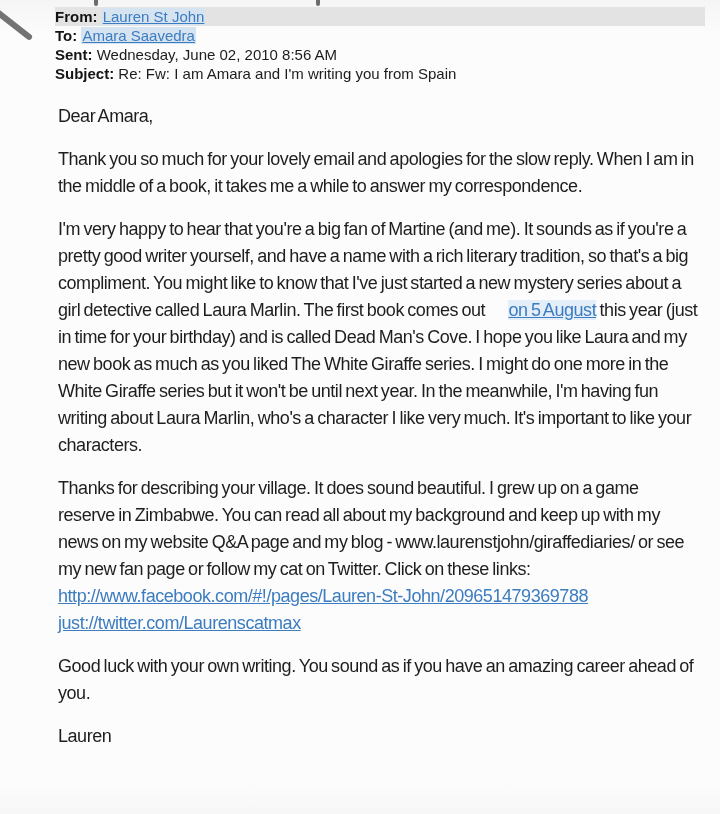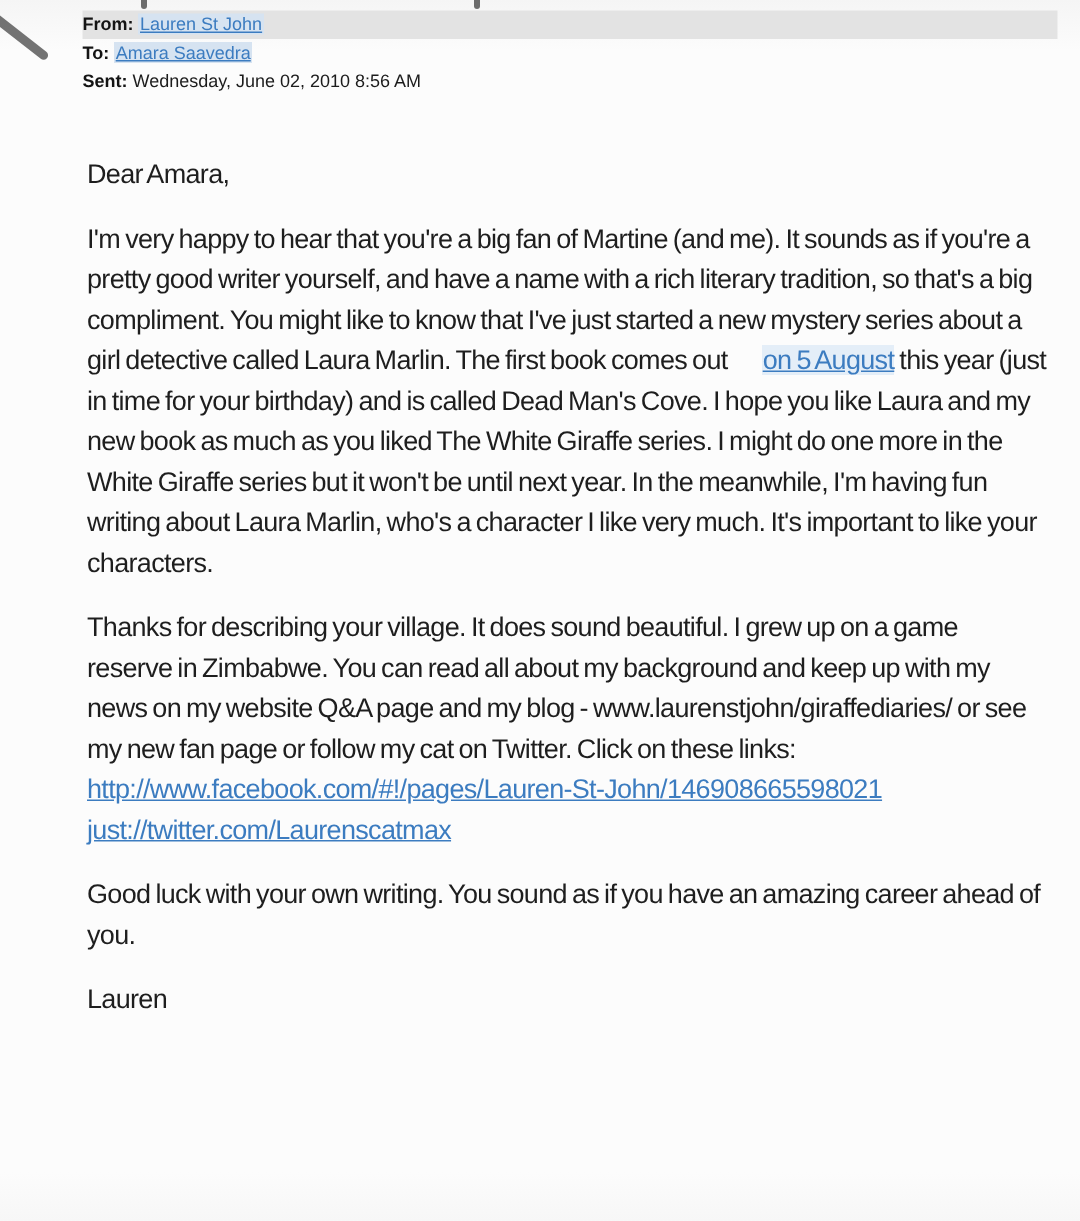--- a/index.html
+++ b/index.html
@@ -25,21 +25,21 @@
   .tail {
     position: absolute; top: 0; width: 4px; height: 6px;
     background: #4a4a4a; border-radius: 0 0 2px 2px; opacity: .8;
   }
   .tail.t1 { left: 94px; }
   .tail.t2 { left: 316px; }
 
   
   .header {
     position: absolute; top: 7px; left: 55px;
-    font-size: 12px; line-height: 19px; color: #141414;
+    font-size: 15px; line-height: 19px; color: #141414;
   }
   .hrow { height: 19px; white-space: nowrap; }
   .hrow.from { background: #e3e3e3; width: 650px; }
   .hlabel { font-weight: 700; }
   .hlink {
     color: #3c7cc0; text-decoration: underline;
     background: #d6e3f1; padding: 0 1px; cursor: pointer;
   }
   .hvalue { color: #1c1c1c; }
 
@@ -72,27 +72,32 @@
       <a class="hlink">Lauren St John</a>
     </div>
     <div class="hrow">
       <span class="hlabel">To:</span>
       <a class="hlink">Amara Saavedra</a>
     </div>
     <div class="hrow">
       <span class="hlabel">Sent:</span>
       <span class="hvalue">Wednesday, June 02, 2010 8:56 AM</span>
     </div>
+    <div class="hrow">
+      <span class="hlabel">Subject:</span>
+      <span class="hvalue">Re: Fw: I am Amara and I'm writing you from Spain</span>
+    </div>
   </div>
 
   <div class="bodytext">
     <p>Dear Amara,</p>
+    <p>Thank you so much for your lovely email and apologies for the slow reply. When I am in the middle of a book, it takes me a while to answer my correspondence.</p>
     <p><span>I'm very happy to hear that you're a big fan of Martine (and me). It sounds as if you're a pretty good writer yourself, and have a name with a rich literary tradition, so that's a big compliment. You might like to know that I've just started a new mystery series about a girl detective called Laura Marlin. The first book comes out </span><a class="link inline-hl">on 5 August</a><span> this year (just in time for your birthday) and is called Dead Man's Cove. I hope you like Laura and my new book as much as you liked The White Giraffe series. I might do one more in the White Giraffe series but it won't be until next year. In the meanwhile, I'm having fun writing about Laura Marlin, who's a character I like very much. It's important to like your characters.</span></p>
     <p>
       <span>Thanks for describing your village. It does sound beautiful. I grew up on a game reserve in Zimbabwe. You can read all about my background and keep up with my news on my website Q&amp;A page and my blog - www.laurenstjohn/giraffediaries/ or see my new fan page or follow my cat on Twitter. Click on these links:</span>
-      <a class="link url">http://www.facebook.com/#!/pages/Lauren-St-John/146908665598021</a>
+      <a class="link url">http://www.facebook.com/#!/pages/Lauren-St-John/209651479369788</a>
       <a class="link url">just://twitter.com/Laurenscatmax</a>
     </p>
     <p>Good luck with your own writing. You sound as if you have an amazing career ahead of you.</p>
     <p>Lauren</p>
   </div>
 
 </div>
 
 </body></html>

